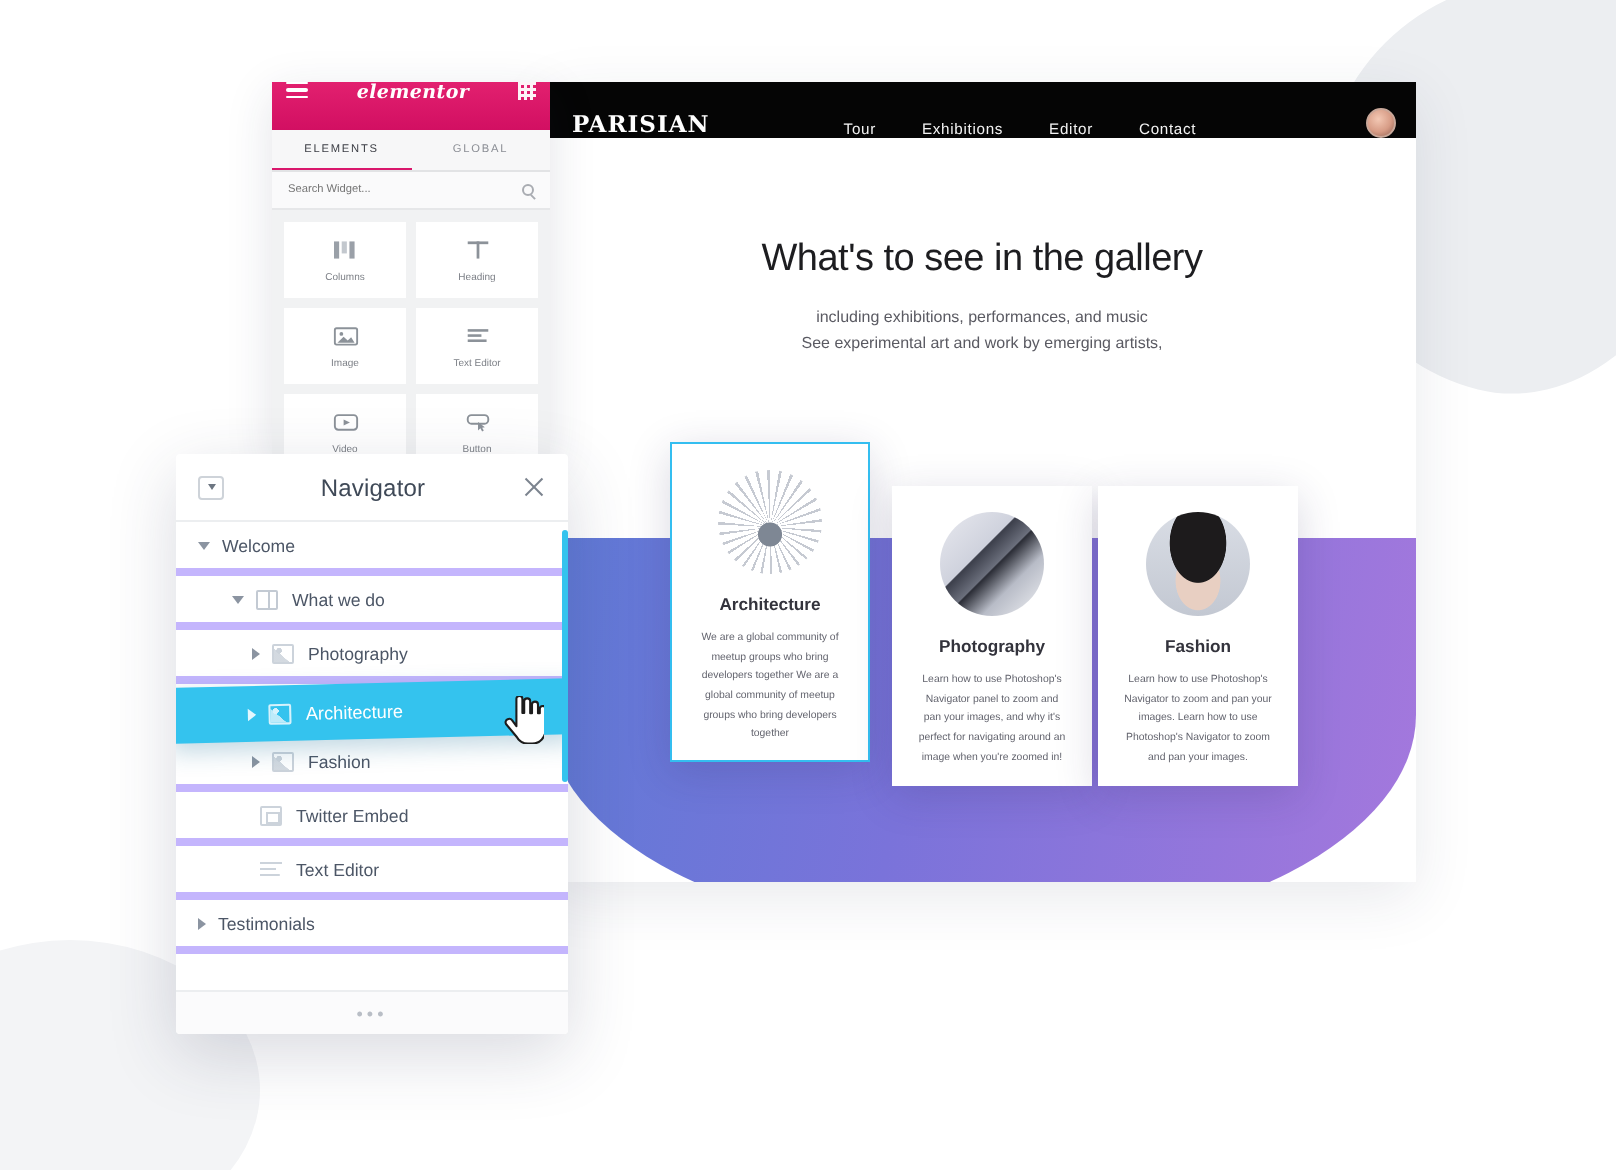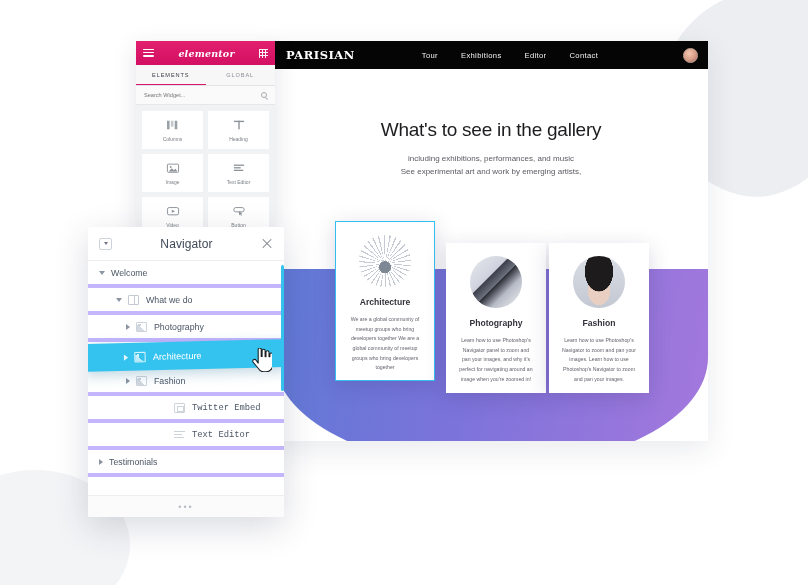--- a/index.html
+++ b/index.html
@@ -38,21 +38,21 @@
     width: 434px; height: 400px;
     background: #fff;
     z-index: 2;
     box-shadow: 0 8px 28px rgba(40,46,80,.10);
     overflow: hidden;
   }
   #site-topbar {
     height: 28px;
     background: #050505;
     display: flex;
-    align-items: center;
+    align-items: flex-end;
     padding: 0 10px 0 12px;
   }
   #site-logo {
     color: #fff;
     font-family: "DejaVu Serif", serif;
     font-weight: 700;
     font-size: 11.5px;
     letter-spacing: .5px;
   }
   #site-nav {
@@ -173,21 +173,20 @@
     background: #f1f2f3;
     z-index: 4;
     box-shadow: 0 6px 22px rgba(40,46,80,.13);
     overflow: hidden;
   }
   #elementor-header {
     height: 24px;
     background: #d9176c;
     background: linear-gradient(#e2206f, #d20f62);
     display: flex;
-    align-items: center;
     justify-content: space-between;
     padding: 0 7px;
   }
   .el-hdr-icon { width: 11px; height: 9px; cursor: pointer; }
   .bar { display: block; height: 1.4px; background: #fff; margin-bottom: 2px; border-radius: 1px; }
   #elementor-logo {
     color: #fff;
     font-family: "DejaVu Serif", serif;
     font-style: italic;
     font-weight: 700;
@@ -375,21 +374,21 @@
     background:
       linear-gradient(#ccd3db, #ccd3db) 0 1px/100% 1.4px no-repeat,
       linear-gradient(#ccd3db, #ccd3db) 0 4px/75% 1.4px no-repeat,
       linear-gradient(#ccd3db, #ccd3db) 0 7px/90% 1.4px no-repeat;
   }
 
   
   .lvl-0 { padding-left: 11px; }
   .lvl-1 { padding-left: 28px; }
   .lvl-2 { padding-left: 38px; }
-  .lvl-3 { padding-left: 80px; font-family: Liberation Mono, monospace; }
+  .lvl-3 { padding-left: 36px; }
 
   
   #row-architecture {
     position: relative;
     background: #34c3ee;
     color: #fff;
     border-bottom: none;
     transform: rotate(-1.4deg) scale(1.035);
     box-shadow: 0 4px 12px rgba(30,110,150,.28);
     z-index: 3;

